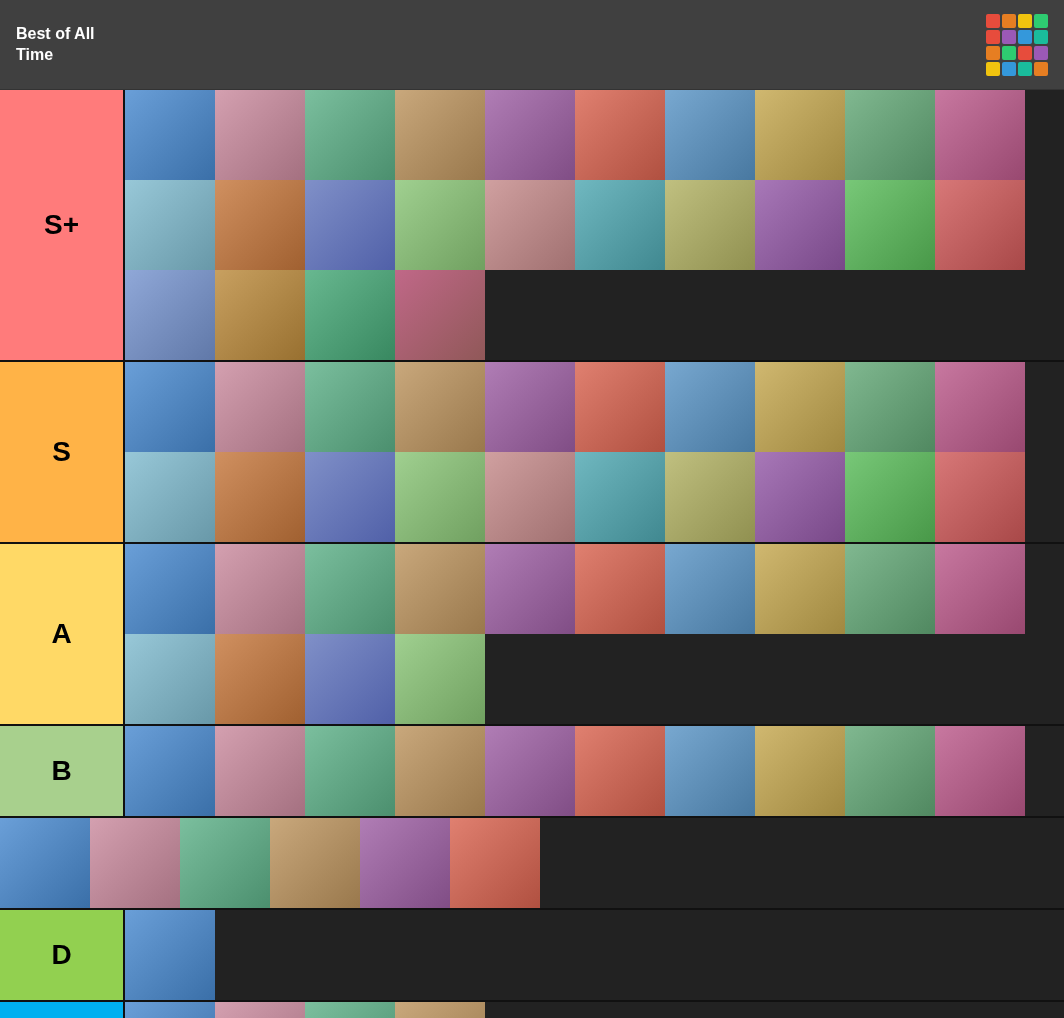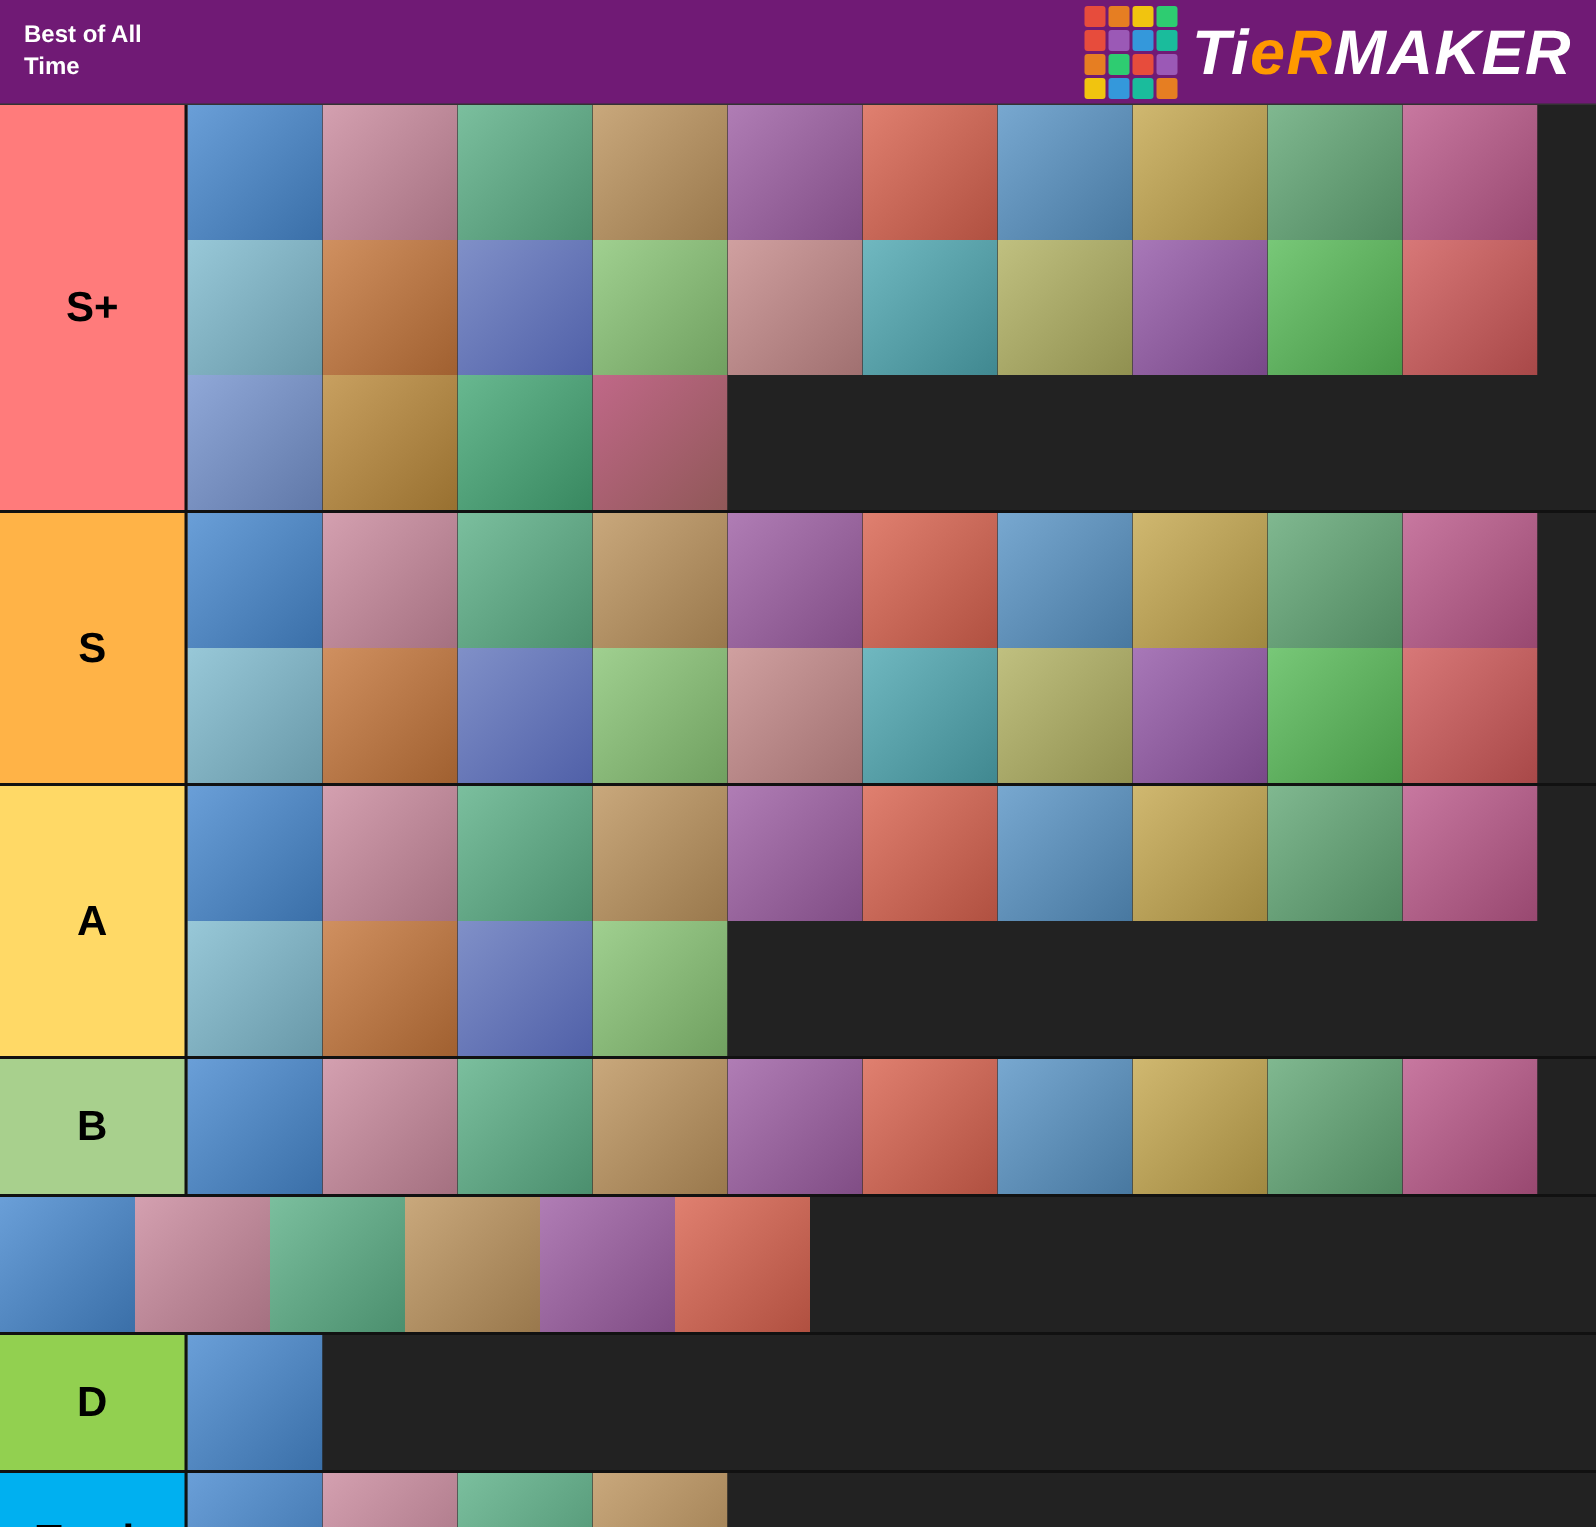--- a/index.html
+++ b/index.html
@@ -5,26 +5,26 @@
     * { margin: 0; padding: 0; box-sizing: border-box; }
     body {
       background: #1a1a1a;
       font-family: Arial, sans-serif;
       width: 1064px;
       min-height: 1018px;
     }
 
     
     .header {
-      background: #701a75;
+      background: #404040;
       display: flex;
       align-items: center;
       justify-content: space-between;
       padding: 8px 16px;
-      height: 70px;
+      height: 90px;
       border-bottom: 1px solid #333;
     }
     .header-title {
       color: #fff;
       font-size: 16px;
       font-weight: bold;
       max-width: 120px;
       line-height: 1.3;
     }
     .tiermaker-logo {
@@ -130,23 +130,20 @@
         <div class="logo-dot" style="background: rgb(26, 188, 156);"></div>
         <div class="logo-dot" style="background: rgb(230, 126, 34);"></div>
         <div class="logo-dot" style="background: rgb(46, 204, 113);"></div>
         <div class="logo-dot" style="background: rgb(231, 76, 60);"></div>
         <div class="logo-dot" style="background: rgb(155, 89, 182);"></div>
         <div class="logo-dot" style="background: rgb(241, 196, 15);"></div>
         <div class="logo-dot" style="background: rgb(52, 152, 219);"></div>
         <div class="logo-dot" style="background: rgb(26, 188, 156);"></div>
         <div class="logo-dot" style="background: rgb(230, 126, 34);"></div>
       </div>
-    <div class="logo-text">
-      <span class="ti">Ti</span><span class="er">eR</span>MAKER
-    </div>
   </div>
 </div>
 
 <div class="tier-table">
 
   <div class="tier-row row-splus">
     <div class="tier-label">S+</div>
     <div class="tier-items" id="splus-items">
         <div class="tier-item" title="Anime 1">
           <div class="anime-placeholder" style="background: linear-gradient(135deg, #6a9fd8 0%, #3a6fa8 100%);"></div>

